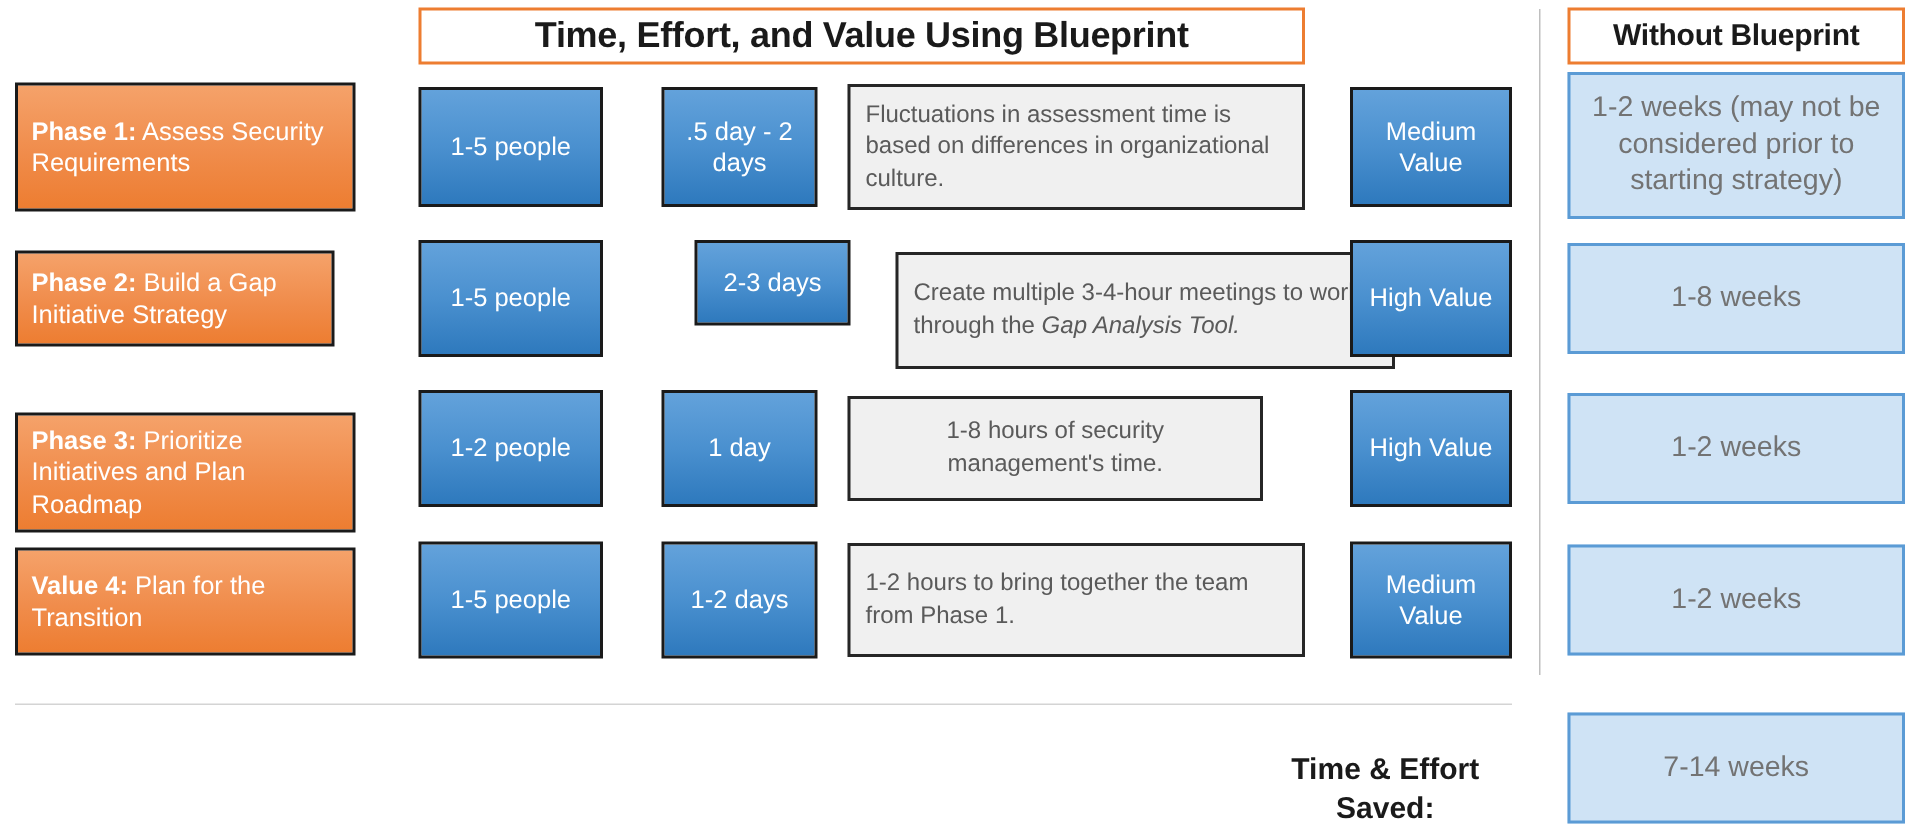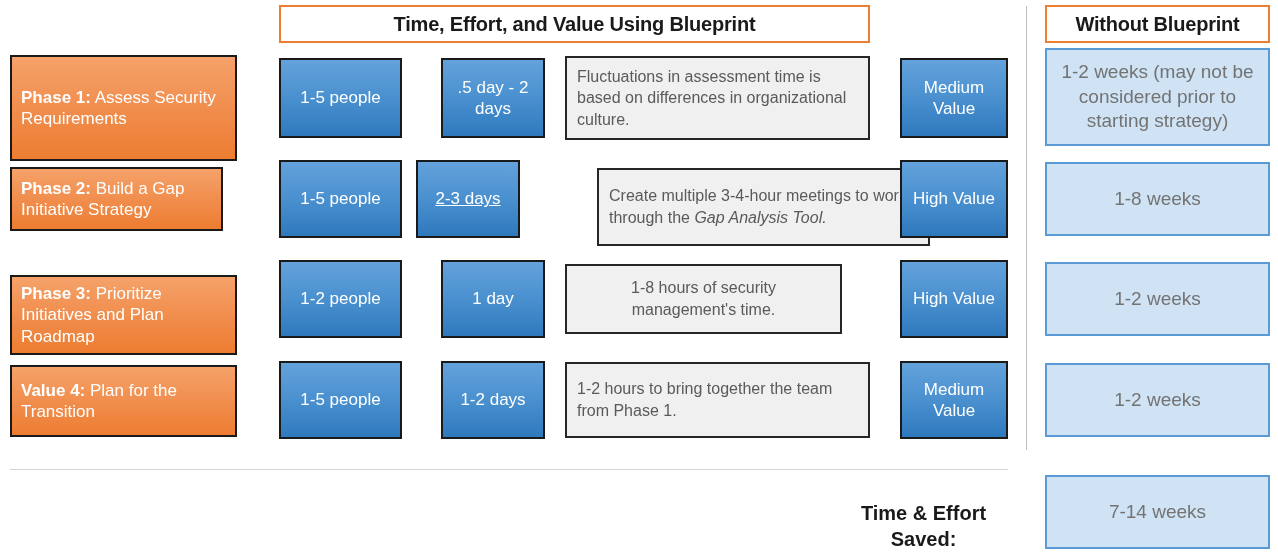--- a/index.html
+++ b/index.html
@@ -17,21 +17,21 @@
   .banner{
     position:absolute;
     box-sizing:border-box;
     background:#ffffff;
     border:2px solid #ED7D31;
     display:flex;align-items:center;justify-content:center;
     font-weight:bold;
     color:#1a1a1a;
     letter-spacing:-0.2px;
   }
-  #banner-main{left:279px;top:5px;width:591px;height:38px;font-size:20px;}
+  #banner-main{left:279px;top:5px;width:591px;height:38px;font-size:24px;}
   #banner-without{left:1045px;top:5px;width:225px;height:38px;font-size:20px;}
 
   
   #v-divider{
     position:absolute;left:1026px;top:6px;width:1px;height:444px;
     background:#BFBFBF;
   }
   #h-divider{
     position:absolute;left:10px;top:469px;width:998px;height:1px;
     background:#D4D4D4;
@@ -110,21 +110,21 @@
   <div class="banner" id="banner-main">
     <span>Time, Effort, and Value Using Blueprint</span>
   </div>
   <div class="banner" id="banner-without">
     <span>Without Blueprint</span>
   </div>
 
   <div id="v-divider"></div>
   <div id="h-divider"></div>
 
-  <div class="box phase-box" style="left:10px;top:55px;width:227px;height:106px;">
+  <div class="box phase-box" style="left:10px;top:55px;width:227px;height:86px;">
     <span class="cell-text">
       <span class="lead">Phase 1:</span><span> Assess Security Requirements</span>
     </span>
   </div>
   <div class="box blue-box" style="left:279px;top:58px;width:123px;height:80px;">
     <span class="cell-text">1-5 people</span>
   </div>
   <div class="box blue-box" style="left:441px;top:58px;width:104px;height:80px;">
     <span class="cell-text">.5 day - 2 days</span>
   </div>
@@ -139,21 +139,21 @@
   </div>
 
   <div class="box phase-box" style="left:10px;top:167px;width:213px;height:64px;">
     <span class="cell-text">
       <span class="lead">Phase 2:</span><span> Build a Gap Initiative Strategy</span>
     </span>
   </div>
   <div class="box blue-box" style="left:279px;top:160px;width:123px;height:78px;">
     <span class="cell-text">1-5 people</span>
   </div>
-  <div class="box blue-box" style="left:416px;top:160px;width:104px;height:78px;text-decoration:underline;">
+  <div class="box blue-box" style="left:463px;top:160px;width:104px;height:57px;">
     <span class="cell-text">2-3 days</span>
   </div>
   <div class="box desc-box" style="left:565px;top:168px;width:333px;height:78px;margin-left:32px;">
     <span class="cell-text"><span>Create multiple 3-4-hour meetings to work through the </span><em>Gap Analysis Tool.</em></span>
   </div>
   <div class="box blue-box" style="left:900px;top:160px;width:108px;height:78px;">
     <span class="cell-text">High Value</span>
   </div>
   <div class="box lblue-box" style="left:1045px;top:162px;width:225px;height:74px;">
     <span class="cell-text">1-8 weeks</span>

